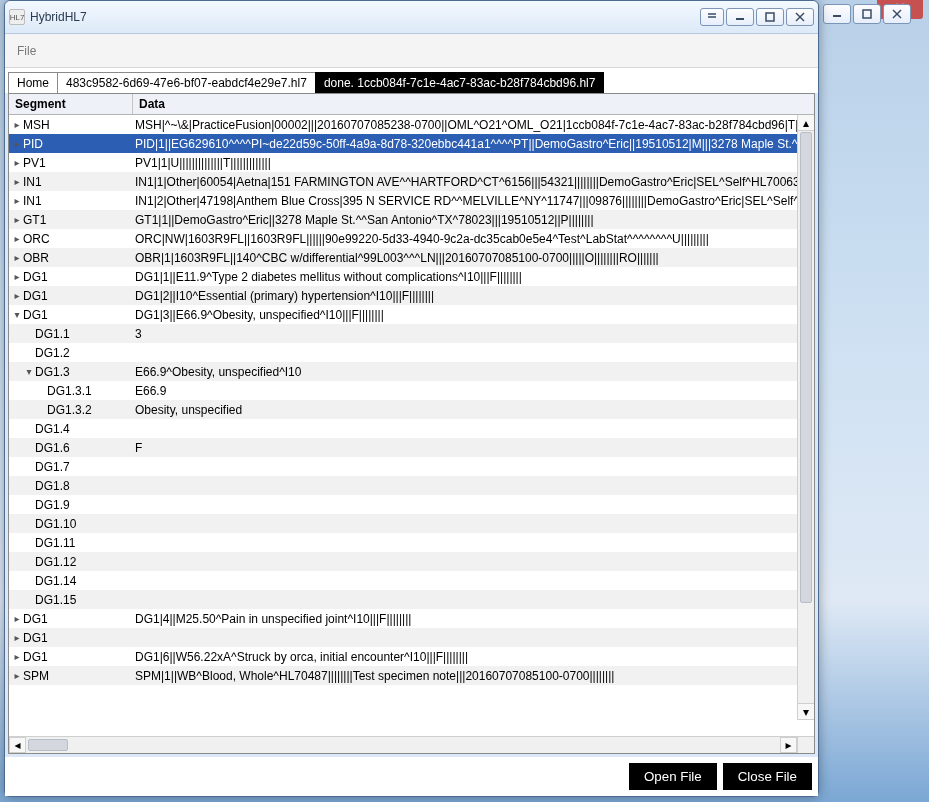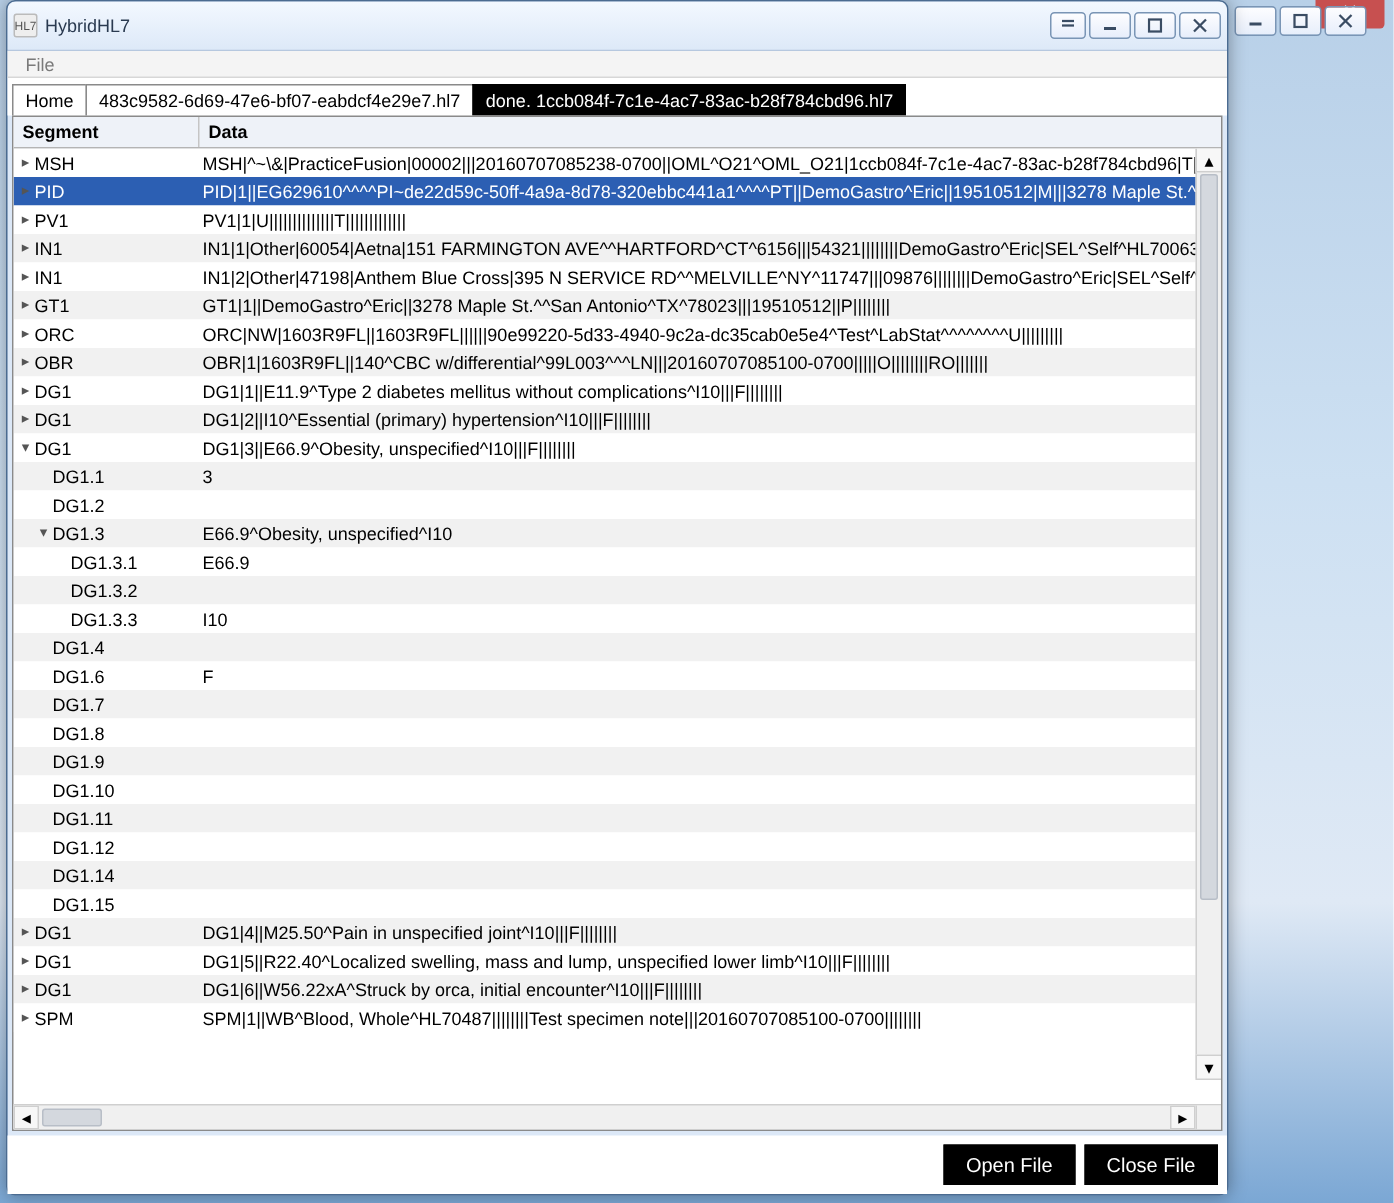--- a/index.html
+++ b/index.html
@@ -31,21 +31,21 @@
     background:#eee; border:1px solid #bbb; border-radius:2px; font-size:8px; color:#555;
   }
   .titlebar .title { color:#2a3a50; }
   .titlebar .spacer { flex:1; }
   .win-btn { width:28px; height:18px; margin-left:2px; border:1px solid #7a95b5; border-radius:3px;
              background:linear-gradient(#fdfdff,#e7eefb); display:flex;align-items:center;justify-content:center; color:#3a4c63; font-size:10px;}
   .win-btn.extra{ width:24px; }
   .win-btn.close{ }
   .win-btn svg{ display:block; }
 
-  .menubar { height:18px; background:#f4f4f4; border-bottom:1px solid #d7d7d7; display:flex; align-items:center; padding:0 4px;}
+  .menubar { height:34px; background:#f4f4f4; border-bottom:1px solid #d7d7d7; display:flex; align-items:center; padding:0 4px;}
   .menubar .menu-item { padding:2px 8px; color:#7a7a7a; }
 
   
   .tabstrip { display:flex; padding:3px 3px 0 3px; background:#fff; }
   .tab {
     border:1px solid #8a8a8a; border-bottom:none; padding:3px 8px 4px;
     background:#fff; margin-right:-1px; position:relative; top:1px;
   }
   .tab.active { background:#000; color:#fff; border-color:#000; }
 
@@ -265,27 +265,21 @@
               <span class="tw none"></span>
               <span>DG1.3.1</span>
             </div>
             <div class="data-cell">E66.9</div>
           </div>
           <div class="row indent-2">
             <div class="seg-cell">
               <span class="tw none"></span>
               <span>DG1.3.2</span>
             </div>
-          </div>
-          <div class="row indent-2">
-            <div class="seg-cell">
-              <span class="tw none"></span>
-              <span>DG1.3.3</span>
-            </div>
-            <div class="data-cell">I10</div>
+            <div class="data-cell">Obesity, unspecified</div>
           </div>
           <div class="row indent-1">
             <div class="seg-cell">
               <span class="tw none"></span>
               <span>DG1.4</span>
             </div>
             <div class="data-cell"></div>
           </div>
           <div class="row indent-1">
             <div class="seg-cell">
@@ -355,21 +349,20 @@
               <span class="tw collapsed"></span>
               <span>DG1</span>
             </div>
             <div class="data-cell">DG1|4||M25.50^Pain in unspecified joint^I10|||F||||||||</div>
           </div>
           <div class="row indent-0">
             <div class="seg-cell">
               <span class="tw collapsed"></span>
               <span>DG1</span>
             </div>
-            <div class="data-cell">DG1|5||R22.40^Localized swelling, mass and lump, unspecified lower limb^I10|||F||||||||</div>
           </div>
           <div class="row indent-0">
             <div class="seg-cell">
               <span class="tw collapsed"></span>
               <span>DG1</span>
             </div>
             <div class="data-cell">DG1|6||W56.22xA^Struck by orca, initial encounter^I10|||F||||||||</div>
           </div>
           <div class="row indent-0">
             <div class="seg-cell">

